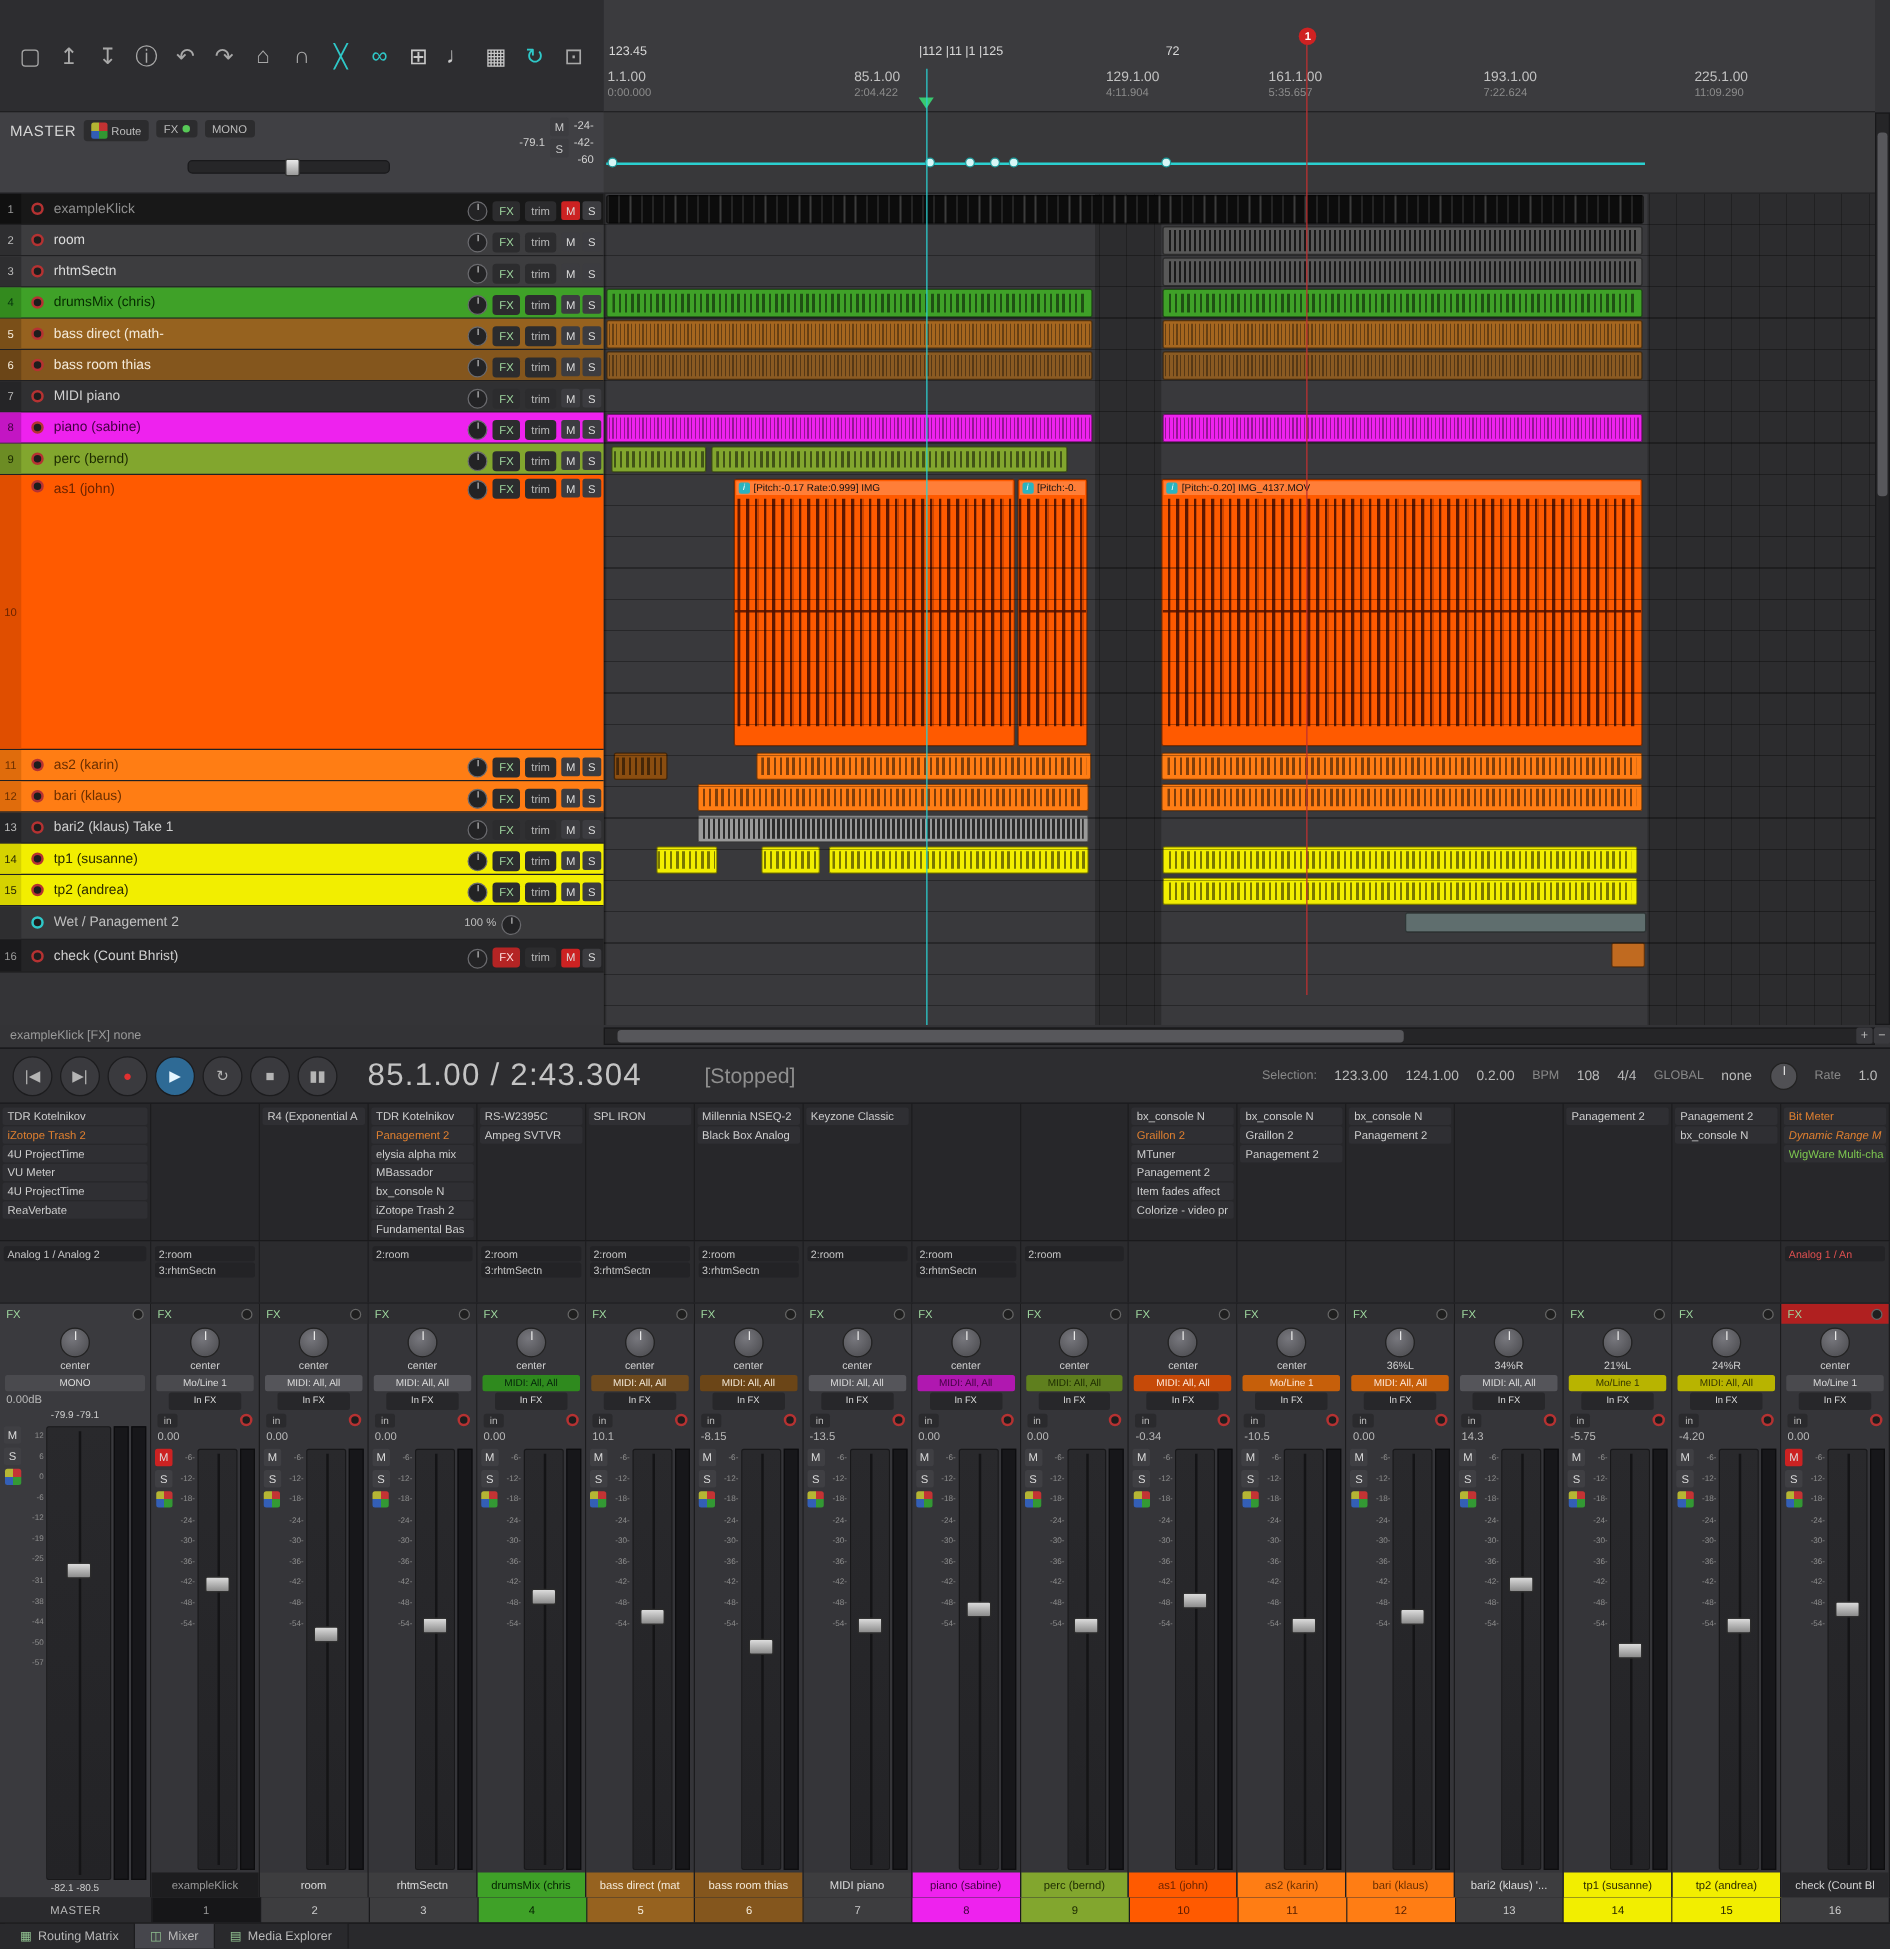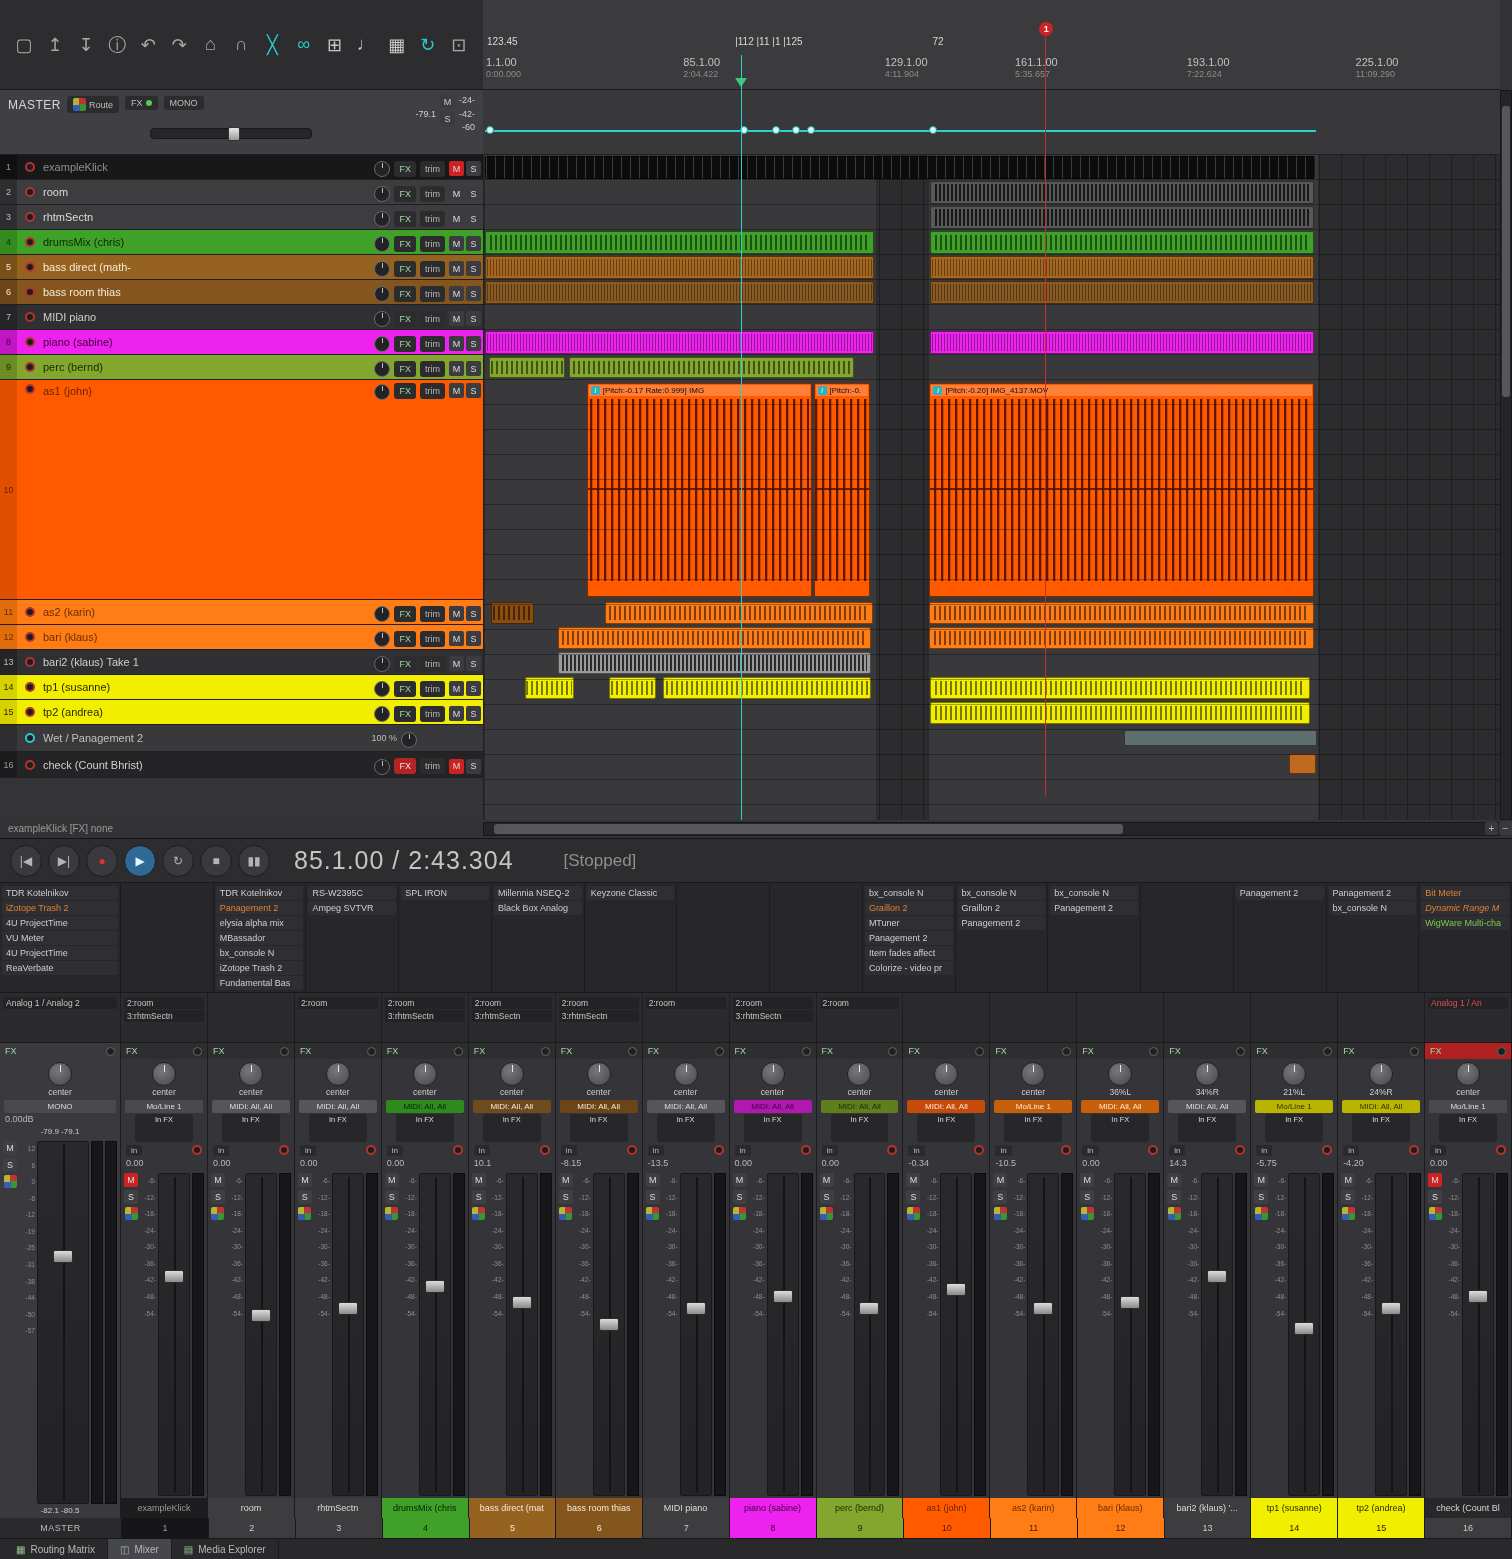--- a/index.html
+++ b/index.html
@@ -102,21 +102,21 @@
   .mixer{position:absolute;left:0;top:1042px;width:1512px;height:476px;background:#303034;display:flex;box-sizing:border-box;border-top:1px solid #1a1a1c;}
   .strip{flex:1;display:flex;flex-direction:column;border-right:1px solid #1c1c1e;background:#353539;box-sizing:border-box;overflow:hidden;position:relative;}
   .strip.master{flex:none;width:121px;background:#3a3a3e;}
   .s-fx{height:16px;display:flex;align-items:center;justify-content:space-between;font-size:9px;color:#9fd89f;padding:0 5px;flex:none;}
   .s-fx .dotc{width:7px;height:7px;border-radius:50%;background:#1f1f1f;border:1px solid #666;}
   .s-pan{height:40px;display:flex;flex-direction:column;align-items:center;justify-content:center;flex:none;gap:1px;}
   .knob{width:22px;height:22px;border-radius:50%;background:radial-gradient(circle at 40% 35%,#77777d,#47474b);border:1px solid #222;position:relative;}
   .knob::after{content:"";position:absolute;left:50%;top:2px;width:1px;height:7px;background:#e8e8e8;}
   .panlab{font-size:8.5px;color:#cfcfcf;}
   .s-io{height:13px;line-height:13px;margin:1px 4px;font-size:8px;text-align:center;border-radius:2px;flex:none;white-space:nowrap;overflow:hidden;}
-  .s-infx{height:28px;line-height:11px;margin:0 14px;font-size:7.5px;text-align:center;border-radius:2px;background:rgba(0,0,0,.25);color:#ddd;flex:none;}
+  .s-infx{height:14px;line-height:11px;margin:0 14px;font-size:7.5px;text-align:center;border-radius:2px;background:rgba(0,0,0,.25);color:#ddd;flex:none;}
   .s-inrow{height:16px;display:flex;align-items:center;justify-content:space-between;padding:0 5px;flex:none;}
   .inpill{font-size:8px;background:#2a2a2d;color:#bbb;border-radius:2px;padding:1px 5px;}
   .recdot{width:10px;height:10px;border-radius:50%;background:#1d1d1d;border:2px solid #b53232;box-sizing:border-box;}
   .s-vol{height:13px;font-size:9px;color:#b8b8b8;padding:0 5px;flex:none;}
   .s-body{flex:1;display:flex;gap:2px;padding:2px 3px 2px 2px;min-height:0;}
   .s-ctrl{width:16px;display:flex;flex-direction:column;align-items:center;gap:3px;flex:none;}
   .s-ctrl .sq{width:14px;height:14px;font-size:9px;display:flex;align-items:center;justify-content:center;color:#ddd;border-radius:2px;}
   .routeic{width:13px;height:13px;border-radius:2px;background:conic-gradient(#d33 0 25%,#3a3 0 50%,#36c 0 75%,#cc3 0 100%);opacity:.85;}
   .s-scale{width:15px;font-size:6.5px;color:#8f8f8f;white-space:pre-line;line-height:2.55;text-align:right;flex:none;overflow:hidden;}
   .s-fader{flex:1;position:relative;background:linear-gradient(#29292c,#232326);border:1px solid #18181a;border-radius:2px;min-width:14px;}
@@ -742,20 +742,34 @@
         <div class="tpbtn" style="color: rgb(180, 180, 180); background: rgb(58, 58, 62);">
           <span>■</span>
         </div>
 
         <div class="tpbtn" style="color: rgb(180, 180, 180); background: rgb(58, 58, 62);">
           <span>▮▮</span>
         </div>
       </div>
     <div class="time-big">85.1.00 / 2:43.304</div>
     <div class="tstatus">[Stopped]</div>
+    <div class="tsel">
+      <span class="lab">Selection:</span>
+      <span>123.3.00</span>
+      <span>124.1.00</span>
+      <span>0.2.00</span>
+      <span class="lab">BPM</span>
+      <span>108</span>
+      <span>4/4</span>
+      <span class="lab">GLOBAL</span>
+      <span>none</span>
+      <div class="tknob"></div>
+      <span class="lab">Rate</span>
+      <span>1.0</span>
+    </div>
   </div>
 
   <div class="fx-area">
 
       <div class="fxcol first">
 
           <div class="fxitem">TDR Kotelnikov</div>
 
           <div class="fxitem" style="color: rgb(224, 128, 48);">iZotope Trash 2</div>
 
@@ -765,20 +779,24 @@
 
           <div class="fxitem">4U ProjectTime</div>
 
           <div class="fxitem">ReaVerbate</div>
         </div>
 
       <div class="fxcol">
         
       </div>
 
+      <div class="fxcol">
+
+          <div class="fxitem">R4 (Exponential A</div>
+        </div>
 
       <div class="fxcol">
 
           <div class="fxitem">TDR Kotelnikov</div>
 
           <div class="fxitem" style="color: rgb(224, 128, 48);">Panagement 2</div>
 
           <div class="fxitem">elysia alpha mix</div>
 
           <div class="fxitem">MBassador</div>

